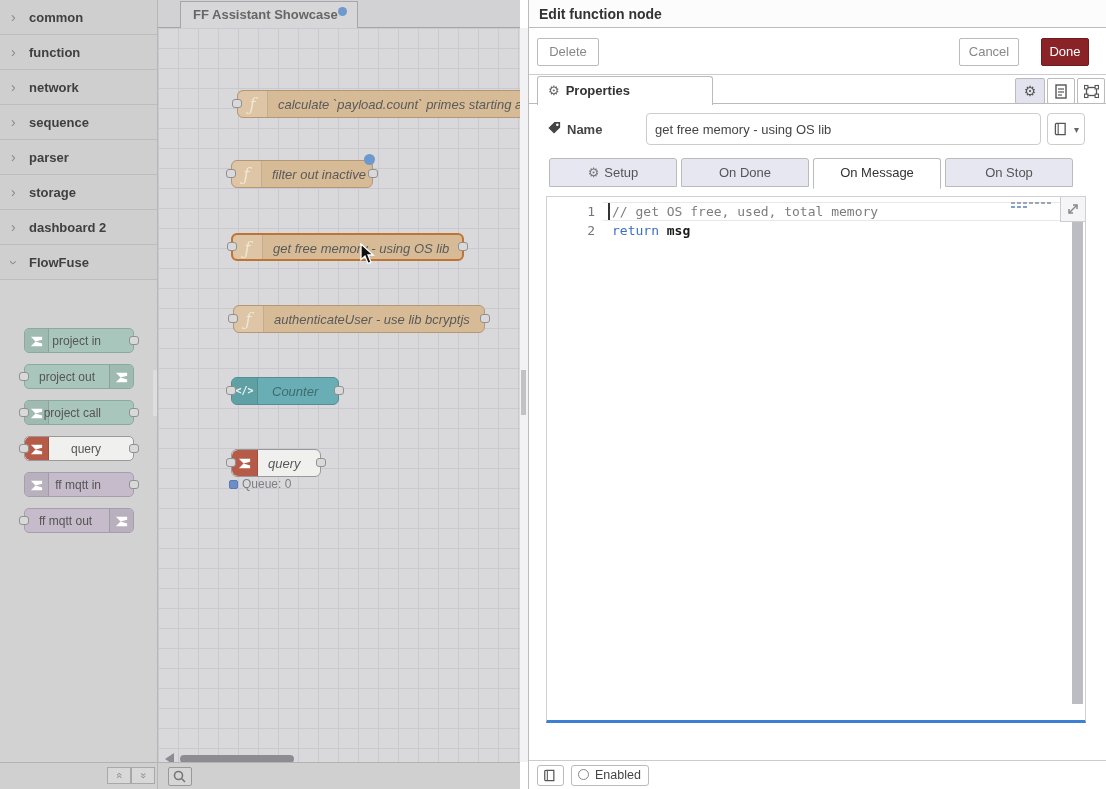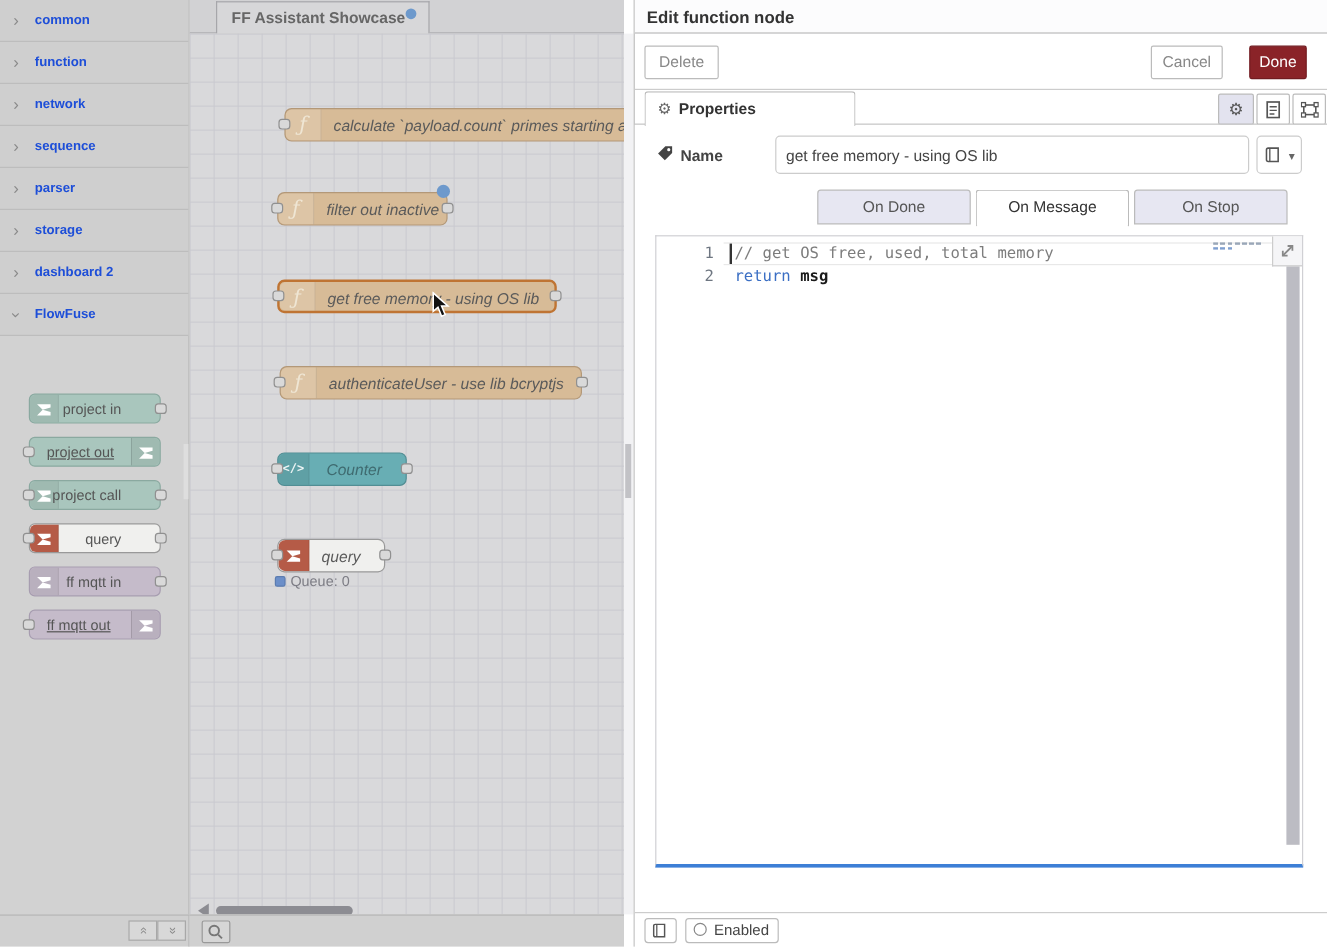--- a/index.html
+++ b/index.html
@@ -13,30 +13,30 @@
   #palette-search { position:relative; height:28px; background:#d8d8d8; border-bottom:1px solid #bdbdbd; }
   #palette-search svg { position:absolute; left:8px; top:8px; }
   #palette-search input { position:absolute; left:24px; top:3px; width:120px; height:22px;
       border:none; background:transparent; font-family:"Liberation Sans",sans-serif;
       font-size:13px; color:#666; outline:none; }
   #palette-search input::placeholder { color:#8f8f8f; }
   .pal-cat { position:relative; height:35px; background:#cfcfcf; border-bottom:1px solid #bdbdbd;
              line-height:35px; }
   .pal-cat .chev { position:absolute; left:11px; top:0; color:#8a8a8a; font-size:14px; }
   .pal-cat .chev.open { display:inline-block; transform:rotate(90deg); transform-origin:center; line-height:35px;}
-  .pal-cat .cat-label { position:absolute; left:29px; font-weight:bold; font-size:11px; color:#1d4ed8; }
+  .pal-cat .cat-label { position:absolute; left:29px; font-weight:bold; font-size:13px; color:#404040; }
   .pal-node { position:absolute; left:24px; width:110px; height:25px; border-radius:5px;
               font-size:12px; color:#555; }
   .pal-node .icon-box { position:absolute; top:0; width:24px; height:100%; background:rgba(0,0,0,0.06); }
   .pal-node .icon-box.ileft { left:0; border-right:1px solid rgba(0,0,0,0.12); border-radius:5px 0 0 5px;}
   .pal-node .icon-box.iright { right:0; border-left:1px solid rgba(0,0,0,0.12); border-radius:0 5px 5px 0;}
   .pal-node .icon-box svg { position:absolute; left:4px; top:5px; }
   .pal-node .nlabel { position:absolute; top:5px; }
   .pal-node .nlabel.lright { right:32px; }
-  .pal-node .nlabel.lleft { left:34px;text-decoration:underline; }
+  .pal-node .nlabel.lleft { left:34px; }
   .pal-node.teal { background:#a9c6bd; border:1px solid #8aa9a0; }
   .pal-node.queryn { background:#f0f0ee; border:1px solid #999; }
   .pal-node.queryn .icon-box.ileft { background:#b55b47; }
   .pal-node.mqtt { background:#c5bbca; border:1px solid #a79db0; }
   .port { position:absolute; width:10px; height:9px; top:50%; margin-top:-5px;
           background:#d9d9d9; border:1px solid #909090; border-radius:3px; }
   .port.pl { left:-6px; } .port.pr { right:-6px; }
   #palette-footer { position:absolute; left:0; top:762px; width:158px; height:27px;
       background:#d0d0d0; border-top:1px solid #b3b3b3; border-right:1px solid #b6b6b6;}
   .pf-btn { position:absolute; top:4px; width:24px; height:17px; background:#d8d8d8;
@@ -415,20 +415,21 @@
         <input id="name-input" value="get free memory - using OS lib" style="">
         <div id="name-lib-btn">
           <svg width="13" height="14" viewBox="0 0 14 15">
               <path d="M3 1.5 L12 1.5 L12 13.5 L3 13.5 Q1.5 13.5 1.5 12 L1.5 3 Q1.5 1.5 3 1.5 Z" fill="none" stroke="#555" stroke-width="1.4"></path>
               <line x1="4.5" y1="1.5" x2="4.5" y2="13.5" stroke="#555" stroke-width="1.2"></line>
             </svg>
           <span class="caret">▾</span>
         </div>
       </div>
 
+      <div class="ftab" id="ftab-setup"><span class="gear">⚙</span><span>Setup</span></div>
       <div class="ftab" id="ftab-onstart"><span>On Done</span></div>
       <div class="ftab active" id="ftab-onmessage"><span>On Message</span></div>
       <div class="ftab" id="ftab-onstop"><span>On Stop</span></div>
 
       <div id="editor">
         <div class="eline" id="eline1">
           <div class="curline-box"></div>
           <span class="lnum">1</span>
           <span class="cursor"></span>
           <span class="lcontent tok-comment">// get OS free, used, total memory</span>

